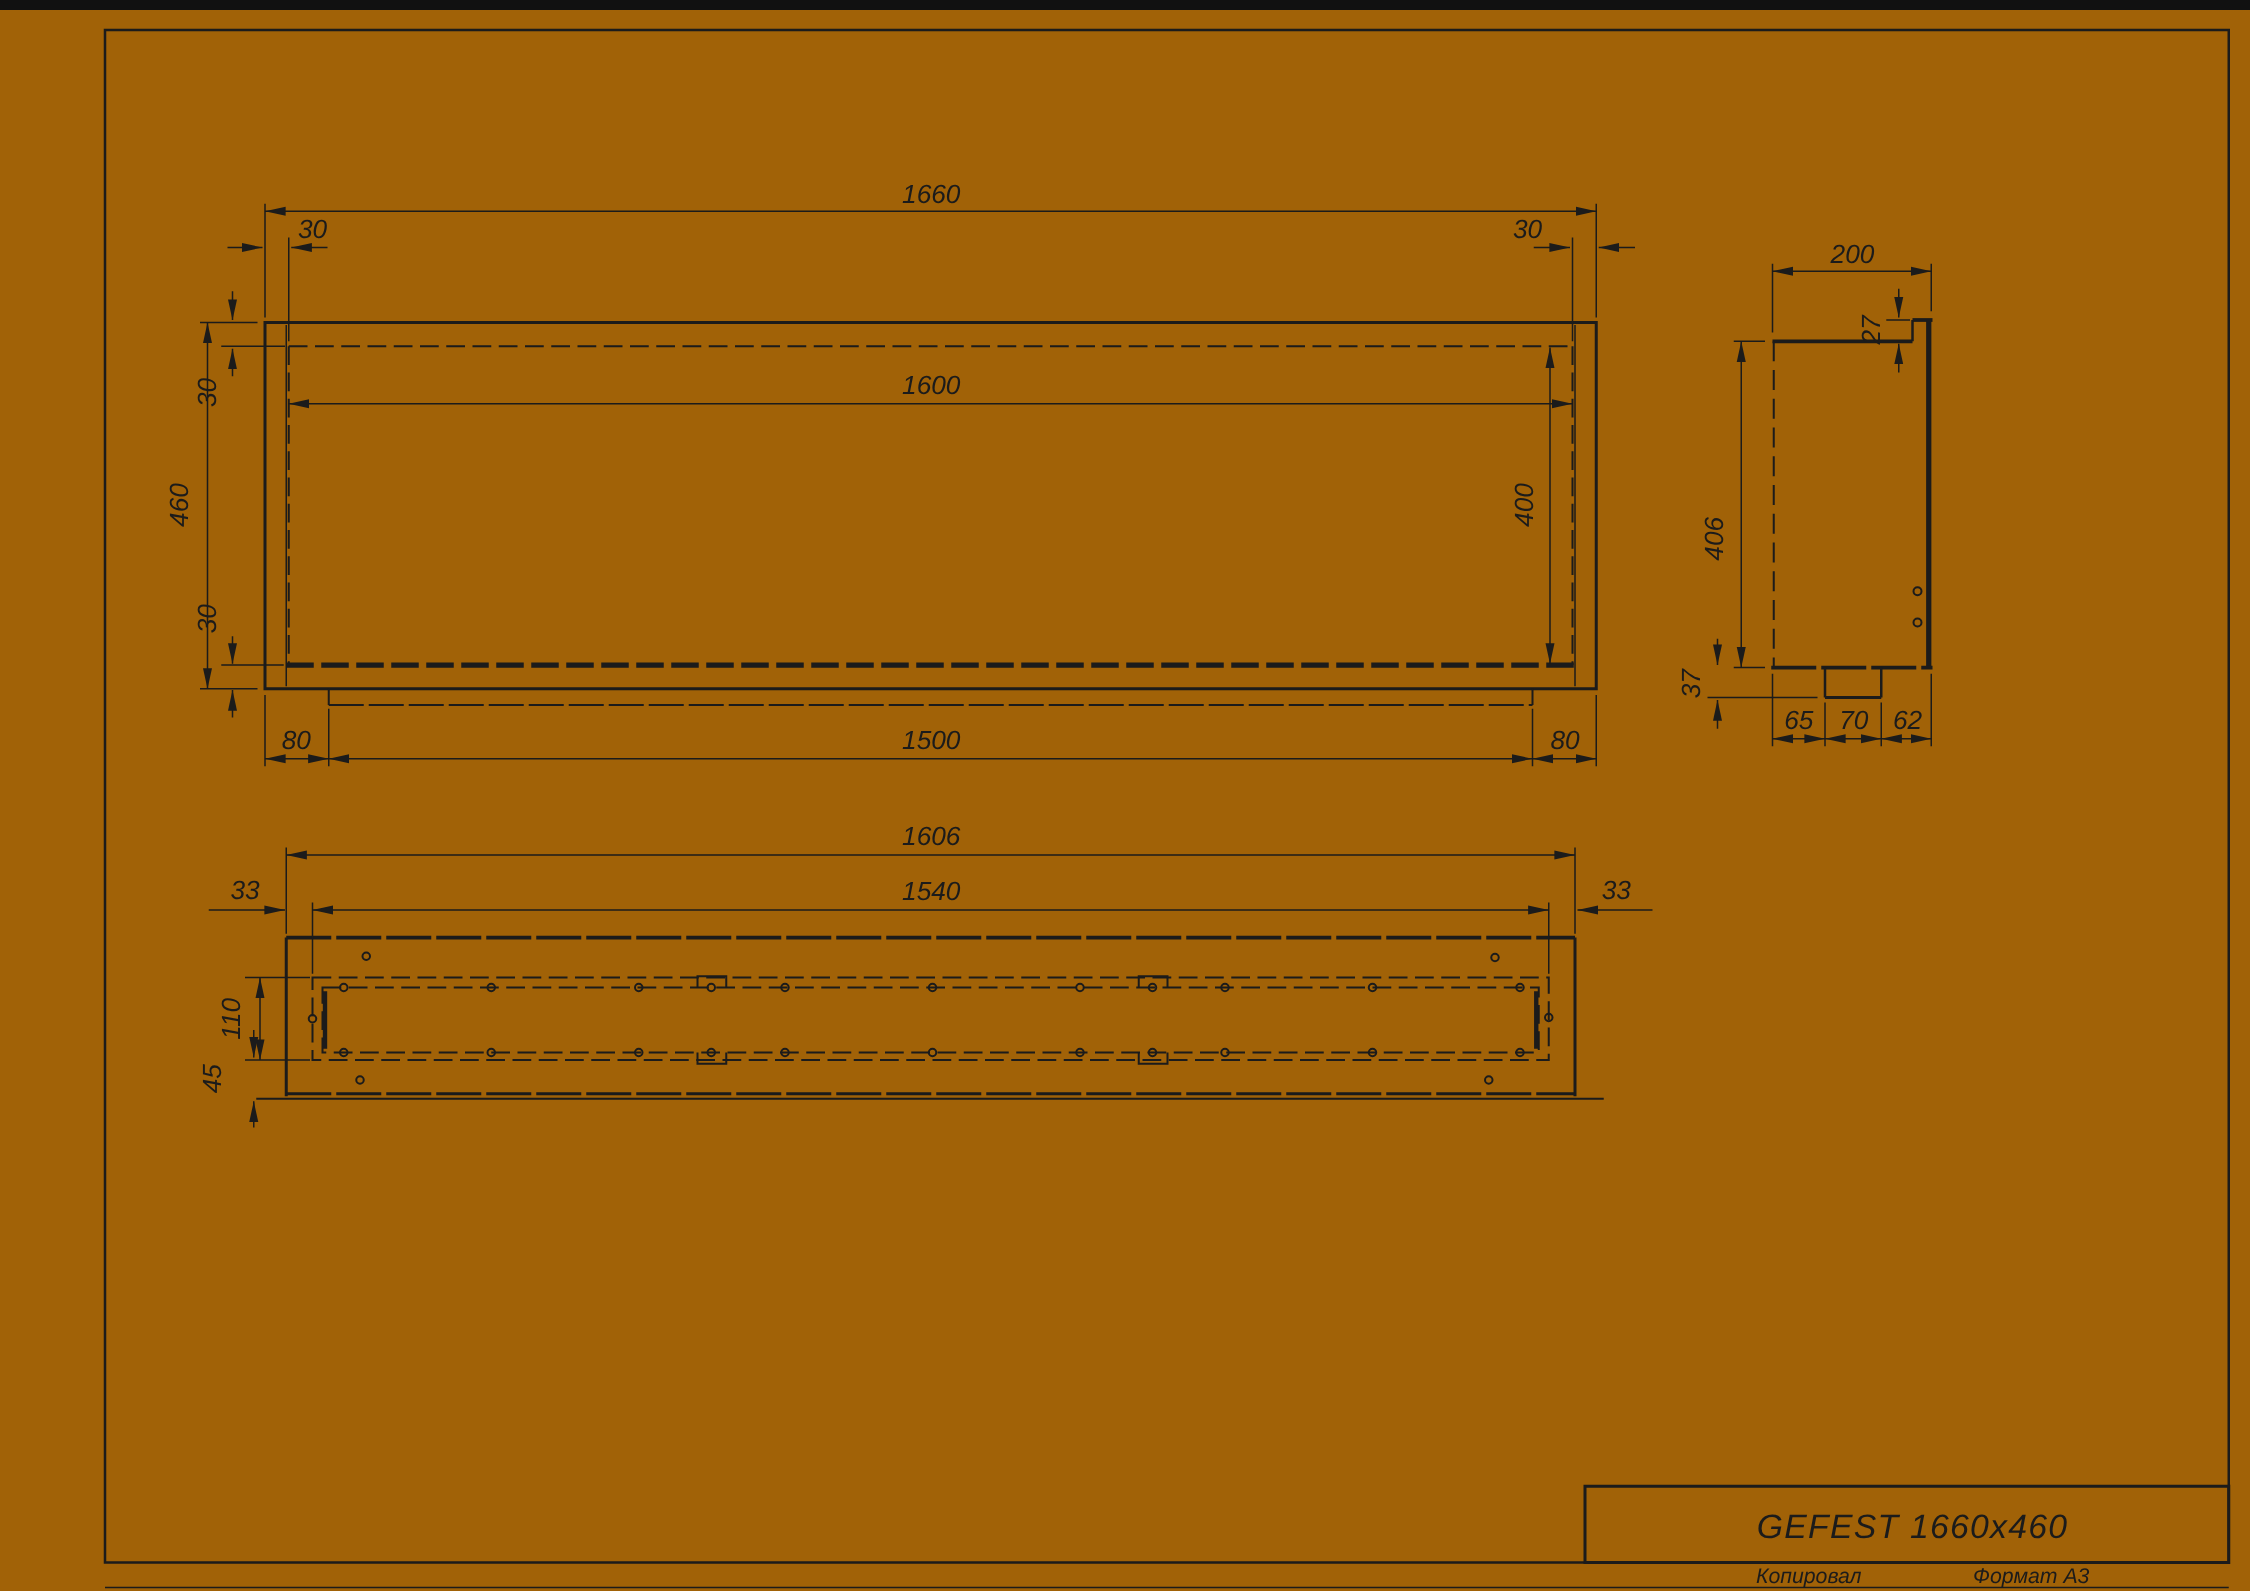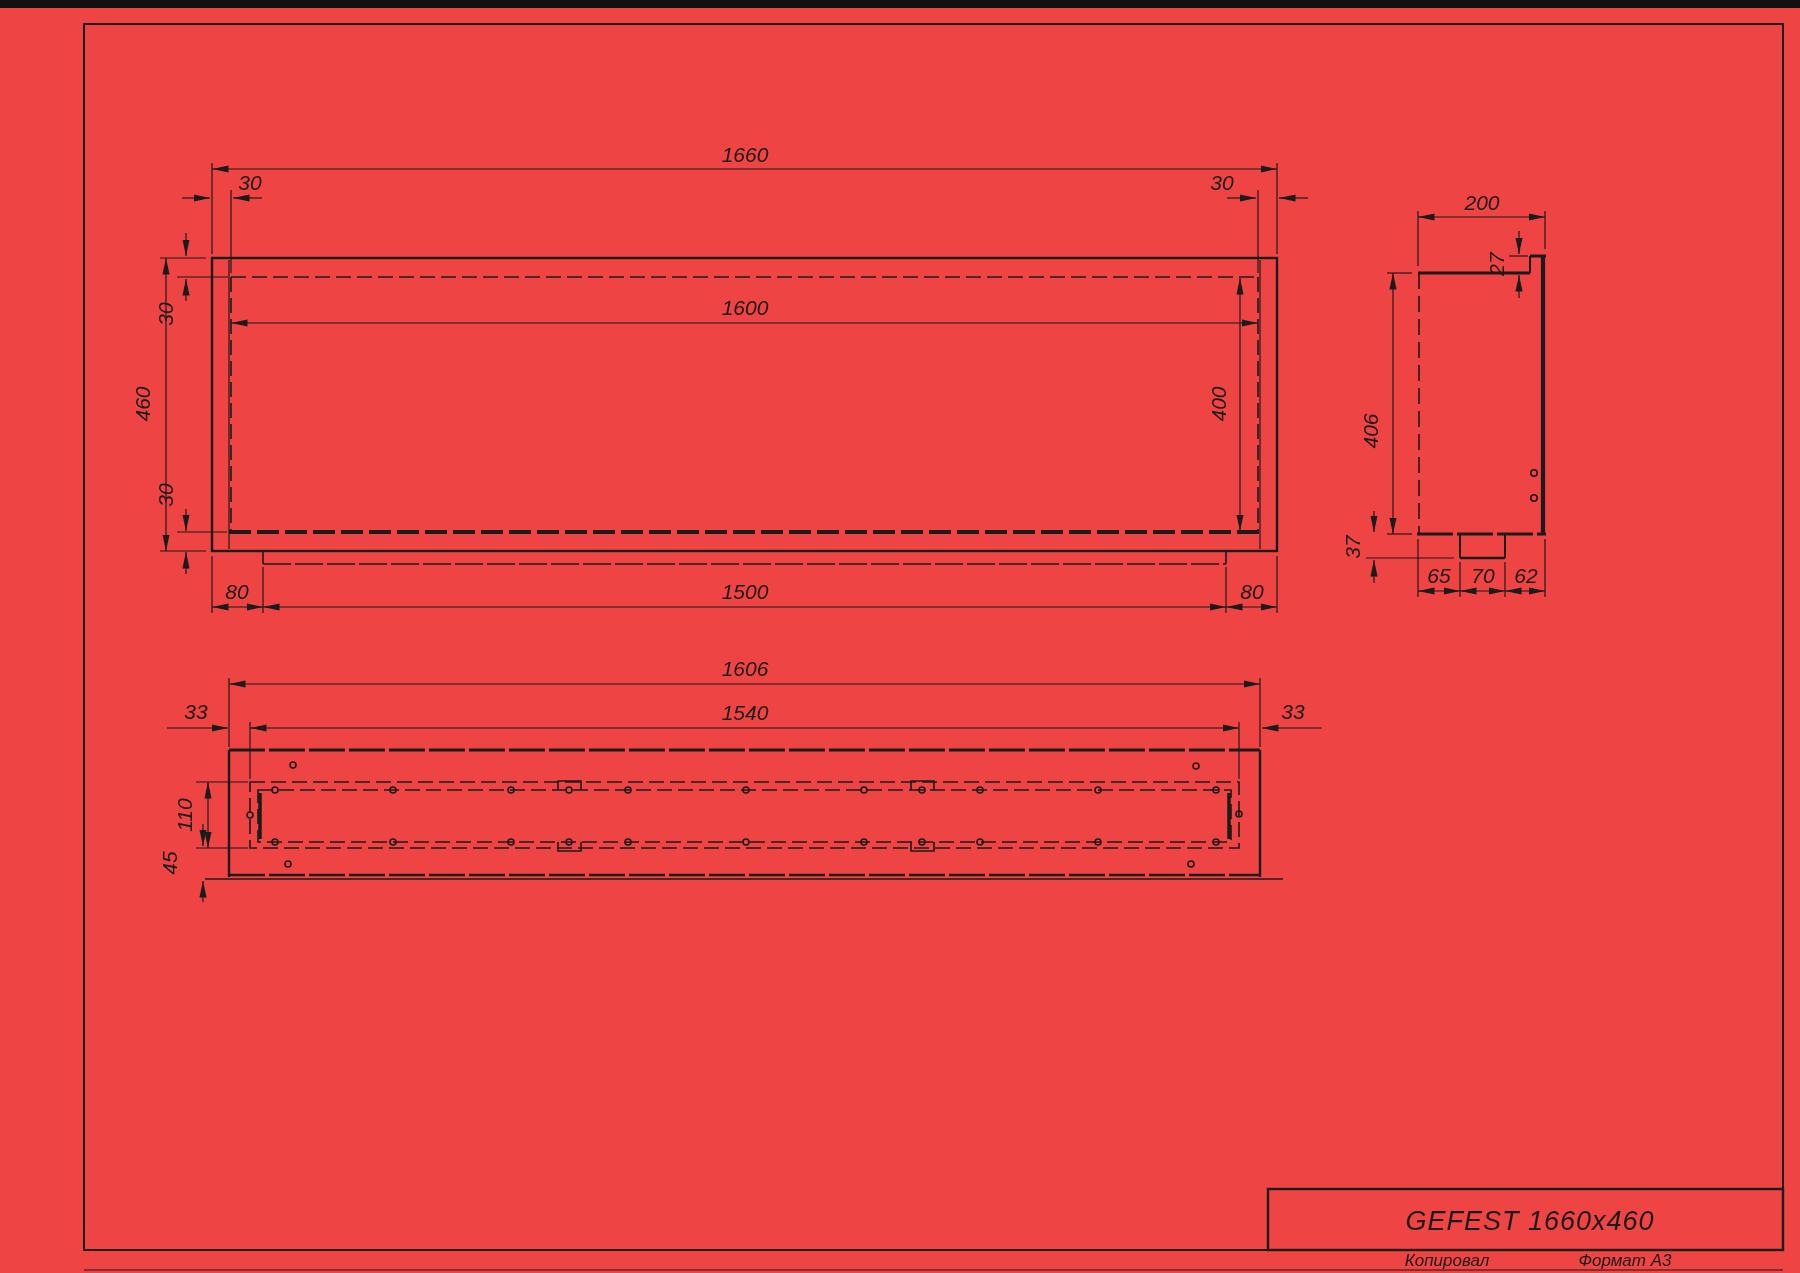--- a/index.html
+++ b/index.html
@@ -1,16 +1,16 @@
 <!DOCTYPE html>
 <html><head>
 <meta charset="utf-8">
 <style>
   html,body{margin:0;padding:0;background:#ffffff;}
-  .page{position:relative;width:1800px;height:1273px;background:#ef4444;overflow:hidden;
+  .page{position:relative;width:1800px;height:1273px;background:#a16207;overflow:hidden;
         font-family:"Liberation Sans",sans-serif;}
   svg{display:block}
   svg line, svg path, svg rect, svg circle{stroke:#1b1b1b;fill:none;}
   .s1{stroke-width:1.2;}
   .s16{stroke-width:1.6;}
   .s2{stroke-width:2;}
   .s24{stroke-width:2.4;}
   .s3{stroke-width:3;}
   .s35{stroke-width:3.5;}
   .s4{stroke-width:4.2;}

